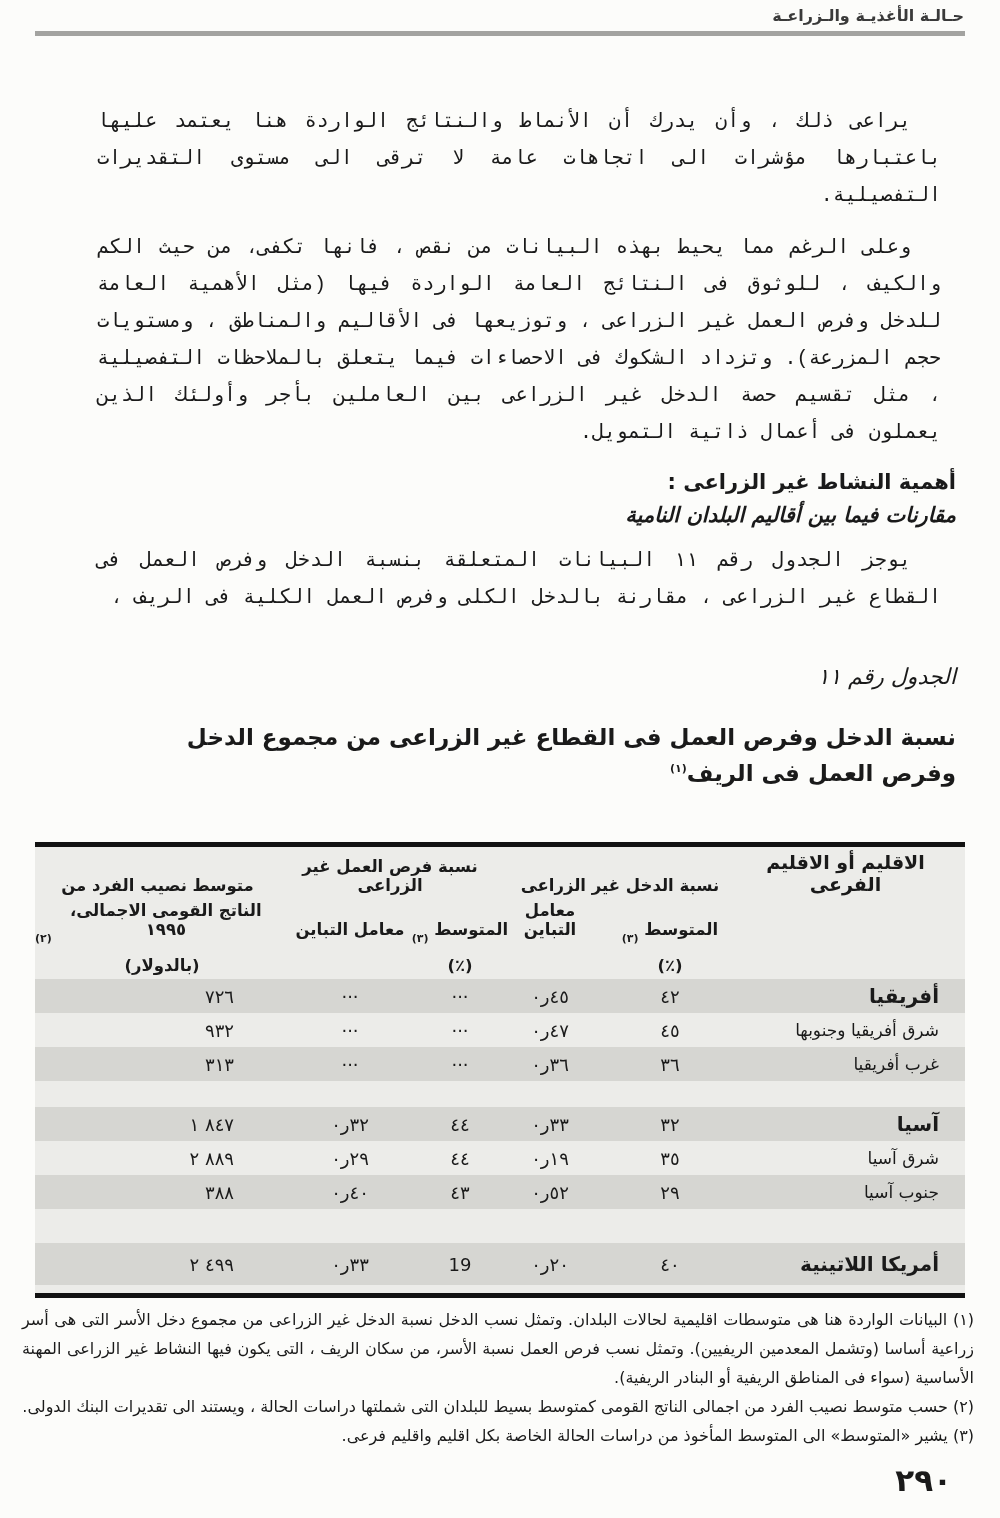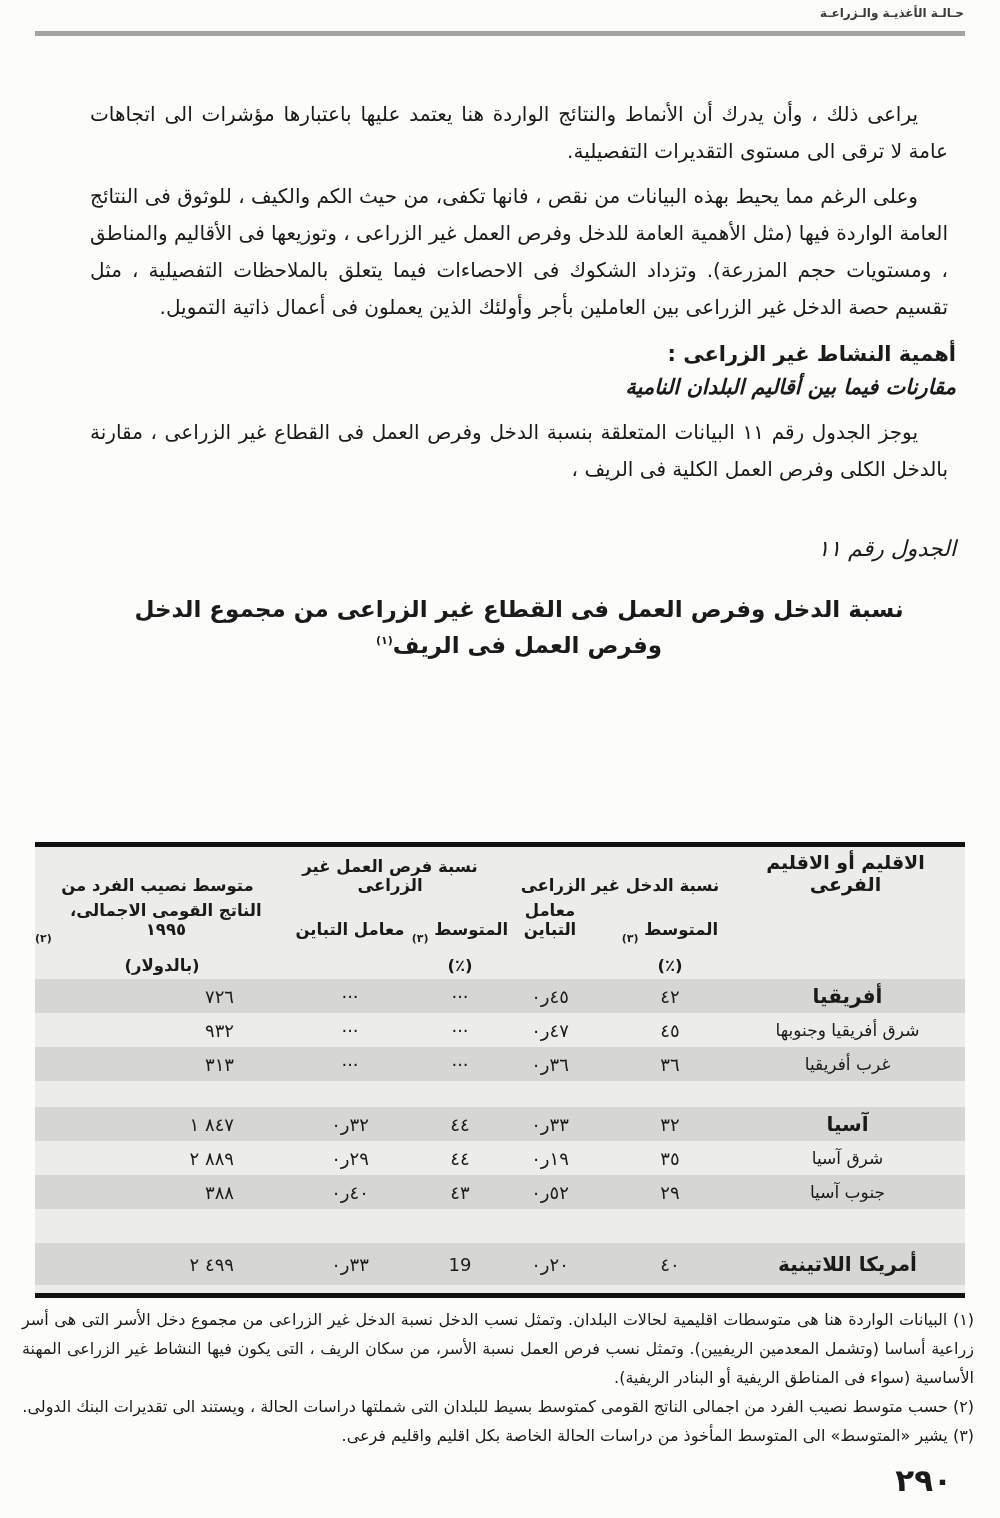--- a/index.html
+++ b/index.html
@@ -9,55 +9,56 @@
     margin:0 auto;
     background:#fcfcfa;
     direction:rtl;
     font-family:"DejaVu Sans", sans-serif;
     color:#1a1a1a;
     overflow:hidden;
   }
   
   .rh-title{
     position:absolute;top:6px;right:36px;
-    font-size:12px;font-weight:bold;color:#3a3a3a;
+    font-size:16px;font-weight:bold;color:#3a3a3a;
     letter-spacing:1px;
   }
   .rh-rule{
     position:absolute;top:31px;left:35px;right:35px;height:5px;
     background:#a3a3a0;
   }
   
   .content{
     position:absolute;top:88px;right:44px;width:874px;
     text-align:justify;
   }
   .body-par{
-    margin:8px;
+    margin:15px;
     font-size:20px;line-height:37px;
     text-align:justify;
+    font-family:Liberation Mono, monospace;
   }
   .indent{text-indent:30px;}
   .sec-heading{
     margin:12px 0 0 0;
     font-size:21px;line-height:33px;font-weight:bold;
     text-align:right;
   }
   .h-line2{font-style:italic;}
   .par-after-heading{margin-top:10px;}
   .table-caption{
     margin-top:48px;
     font-size:22px;font-style:italic;
     text-align:right;
     letter-spacing:1px;
   }
   .table-title{
     margin-top:30px;
     font-size:23px;line-height:36px;font-weight:bold;
-    text-align:center;
+    text-align:right;
   }
   sup{font-size:11px;vertical-align:super;line-height:0;}
   
   .table-wrap{
     position:absolute;top:842px;left:35px;right:35px;
     background:#ecece9;
     border-top:5px solid #121212;
     border-bottom:5px solid #121212;
   }
   .thead{
@@ -85,21 +86,21 @@
     grid-template-columns:225px 140px 100px 80px 140px 1fr;
     direction:rtl;
     height:34px;align-items:center;
   }
   .trow.tall{height:42px;}
   .band{background:#d6d6d2;}
   .spacer1{height:26px;}
   .spacer2{height:34px;}
   .tail{height:8px;}
   .c{font-size:18px;text-align:center;}
-  .region{padding-right:10px;font-size:17px;}
+  .region{text-align:right;padding-right:26px;font-size:17px;}
   .major .region{font-size:20px;font-weight:bold;letter-spacing:2px;}
   .num{direction:ltr;unicode-bidi:bidi-override;}
   .gnpv{text-align:right;padding-right:46px;}
   
   .footnotes{
     position:absolute;top:1305px;left:22px;right:26px;
     font-size:16px;line-height:29px;
     text-align:justify;
   }
   .footnotes p{margin:0;}

